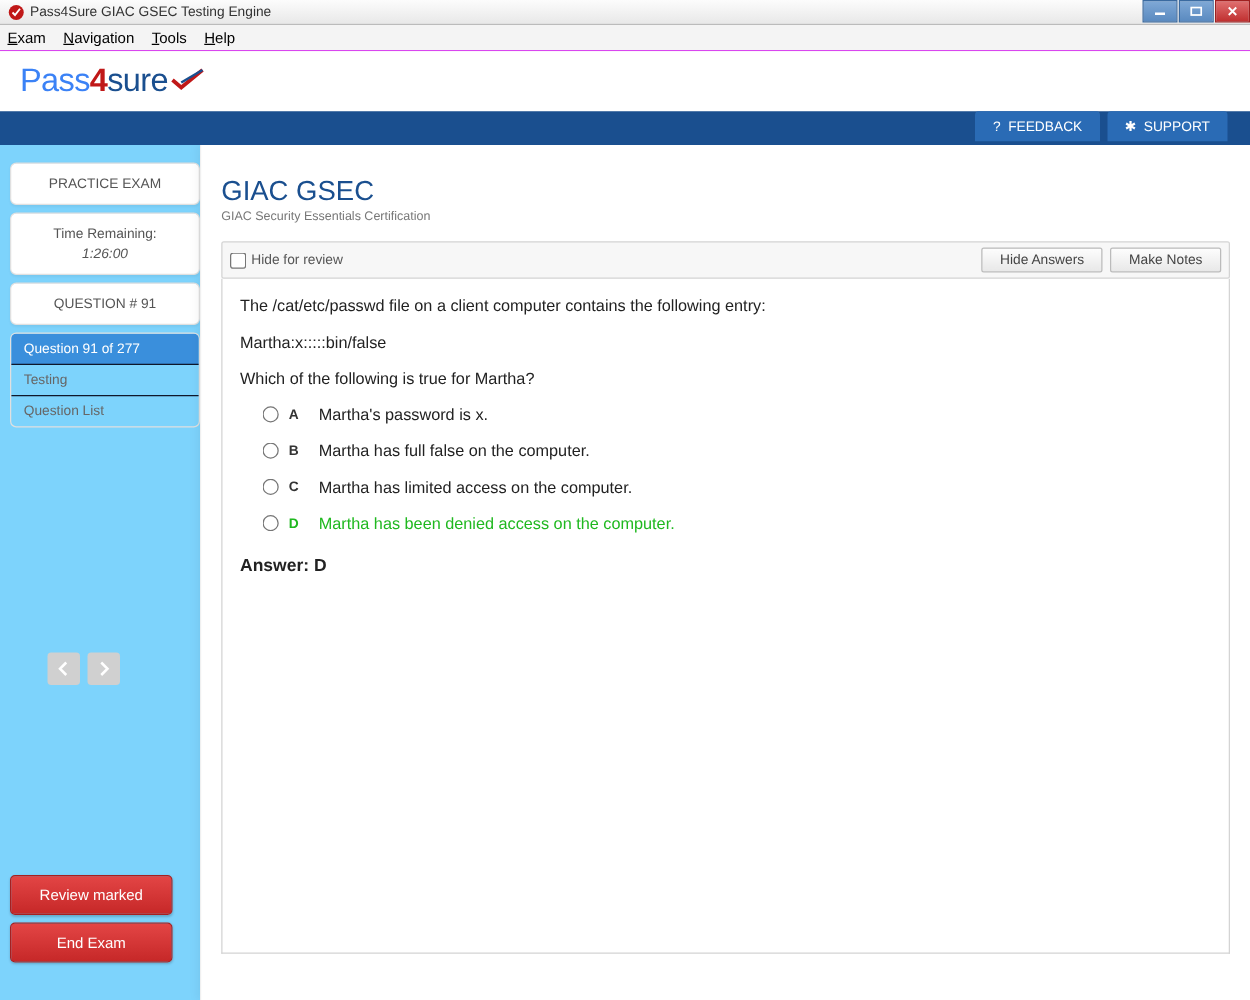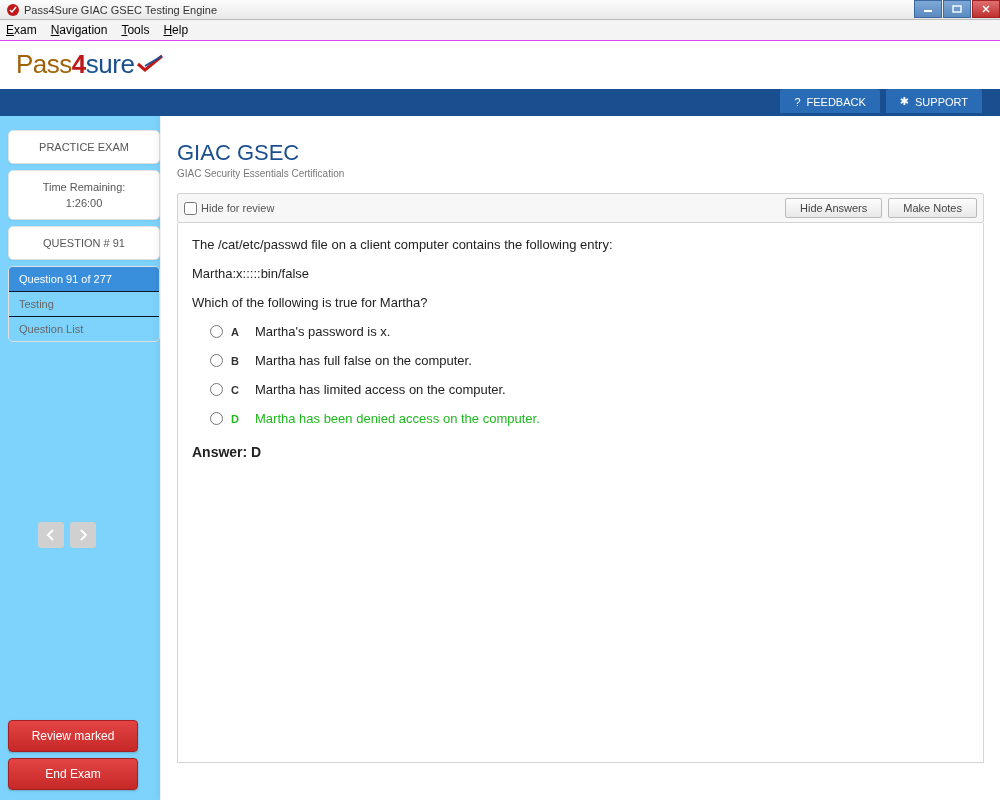--- a/index.html
+++ b/index.html
@@ -12,46 +12,46 @@
 .titlebar .win-btn { width: 28px; height: 18px; margin-left: 1px; display: flex; align-items: center; justify-content: center; font-size: 10px; color: #fff; }
 .win-min, .win-max { background: linear-gradient(#7fa8d6, #5a8ac0); border: 1px solid #3a6aa0; }
 .win-close { background: linear-gradient(#e07070, #c03030); border: 1px solid #a02020; }
 
 .menubar { height: 21px; background: #f4f4f4; border-bottom: 1px solid #d946ef; display: flex; align-items: center; padding: 0 6px; font-size: 12px; }
 .menubar .menu-item { margin-right: 14px; cursor: pointer; }
 .menubar .menu-item u { text-decoration: underline; }
 
 .logo-bar { height: 48px; background: #fff; display: flex; align-items: center; padding-left: 16px; }
 .logo-text { font-size: 26px; font-weight: 300; letter-spacing: -0.5px; }
-.logo-pass { color: #a16207; font-weight: 400; }
+.logo-pass { color: #3b82f6; font-weight: 400; }
 .logo-4 { color: #c01818; font-weight: bold; }
 .logo-sure { color: #1a4f8f; font-weight: 400; }
 .logo-check { display: inline-block; margin-left: 2px; vertical-align: middle; }
 
 .blue-strip { height: 27px; background: #1a4f8f; position: relative; }
 .strip-tabs { position: absolute; right: 18px; top: 0; display: flex; }
 .strip-tab { background: #2a6bb5; color: #fff; font-size: 11px; padding: 6px 14px 5px; border-radius: 3px 3px 0 0; margin-left: 6px; display: flex; align-items: center; cursor: pointer; }
 .strip-tab .icon { margin-right: 6px; font-size: 11px; }
 
 .body-area { display: flex; height: 684px; background: #fff; }
 .sidebar { width: 160px; background: #7dd3fc; padding: 14px 0 0 8px; display: flex; flex-direction: column; justify-content: space-between; }
 .sidebar-top { }
 .panel { background: #fff; border: 1px solid #e0e0e0; border-radius: 5px; margin-bottom: 6px; padding: 10px 6px; text-align: center; box-shadow: 0 1px 2px rgba(0,0,0,0.05); }
 .panel-label { font-size: 11px; color: #555; }
-.panel-sub { font-size: 11px; color: #555; margin-top: 4px; }
+.panel-sub { font-size: 11px; color: #555; margin-top: 4px; font-style: italic; }
 
 .sidebar-list { border: 1px solid #e0e0e0; border-radius: 5px; margin-bottom: 6px; overflow: hidden; }
 .sidebar-list .row { padding: 6px 10px; font-size: 11px; border-bottom: 1px solid #0f172a; color: #666; cursor: pointer; }
 .sidebar-list .row:last-child { border-bottom: none; }
 .sidebar-list .row.active { background: #3a8fdc; color: #fff; }
 
 .nav-arrows { display: flex; gap: 6px; margin: 180px 0 0 30px; }
 .nav-btn { width: 26px; height: 26px; background: #d0d0d0; border-radius: 3px; display: flex; align-items: center; justify-content: center; color: #fff; font-size: 13px; cursor: pointer; }
 
-.sidebar-bottom { padding-bottom: 4px; }
+.sidebar-bottom { padding-bottom: 24px; }
 .red-btn { background: linear-gradient(#e34545, #c62828); color: #fff; border: 1px solid #a81f1f; border-radius: 4px; width: 130px; padding: 8px 0; font-size: 12px; margin-bottom: 6px; cursor: pointer; text-align: center; box-shadow: 0 1px 2px rgba(0,0,0,0.2); }
 
 .main { flex: 1; background: #fff; border-left: 1px solid rgba(0,0,0,0.06); box-shadow: -2px 0 8px rgba(0,0,0,0.06); padding: 24px 16px 0 16px; }
 .main-title { font-size: 22px; color: #1a4f8f; font-weight: normal; }
 .main-sub { font-size: 10px; color: #777; margin-top: 2px; }
 
 .toolbar { margin-top: 14px; display: flex; align-items: center; justify-content: space-between; border: 1px solid #d4d4d4; background: #f7f7f7; padding: 4px 6px; border-radius: 2px; }
 .toolbar-left { display: flex; align-items: center; font-size: 11px; color: #555; }
 .toolbar-left input[type=checkbox] { margin-right: 4px; }
 .toolbar-right { display: flex; gap: 6px; }

